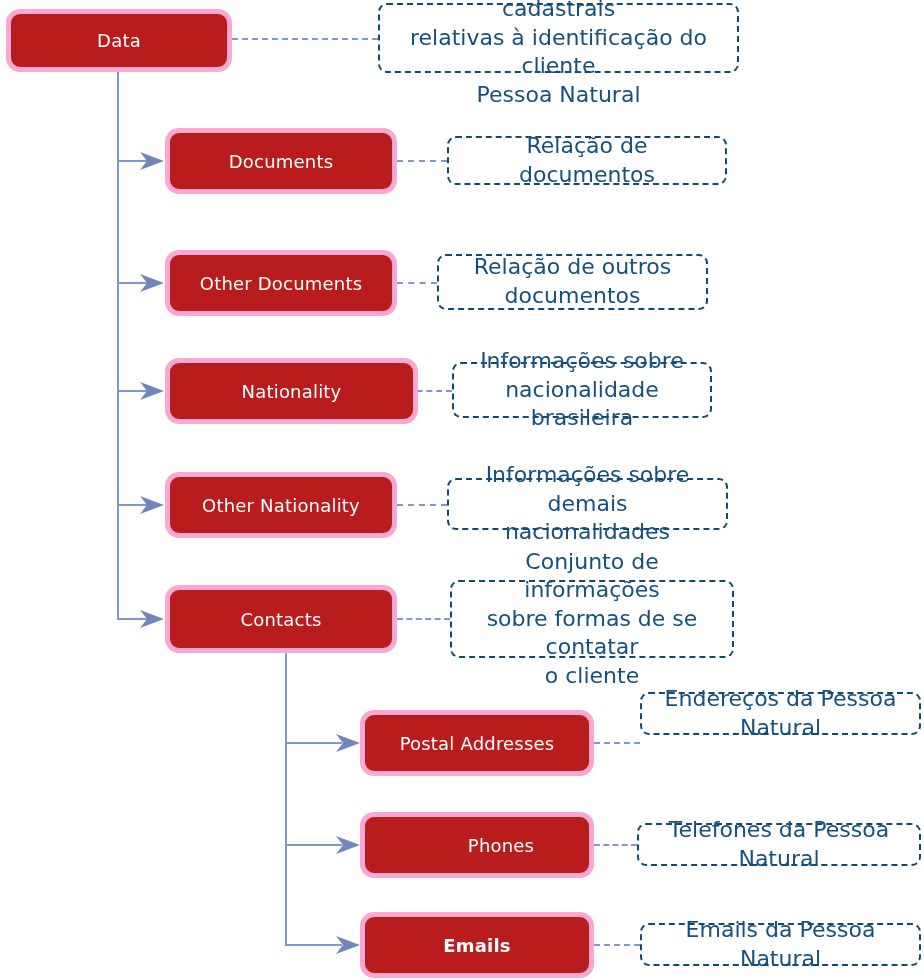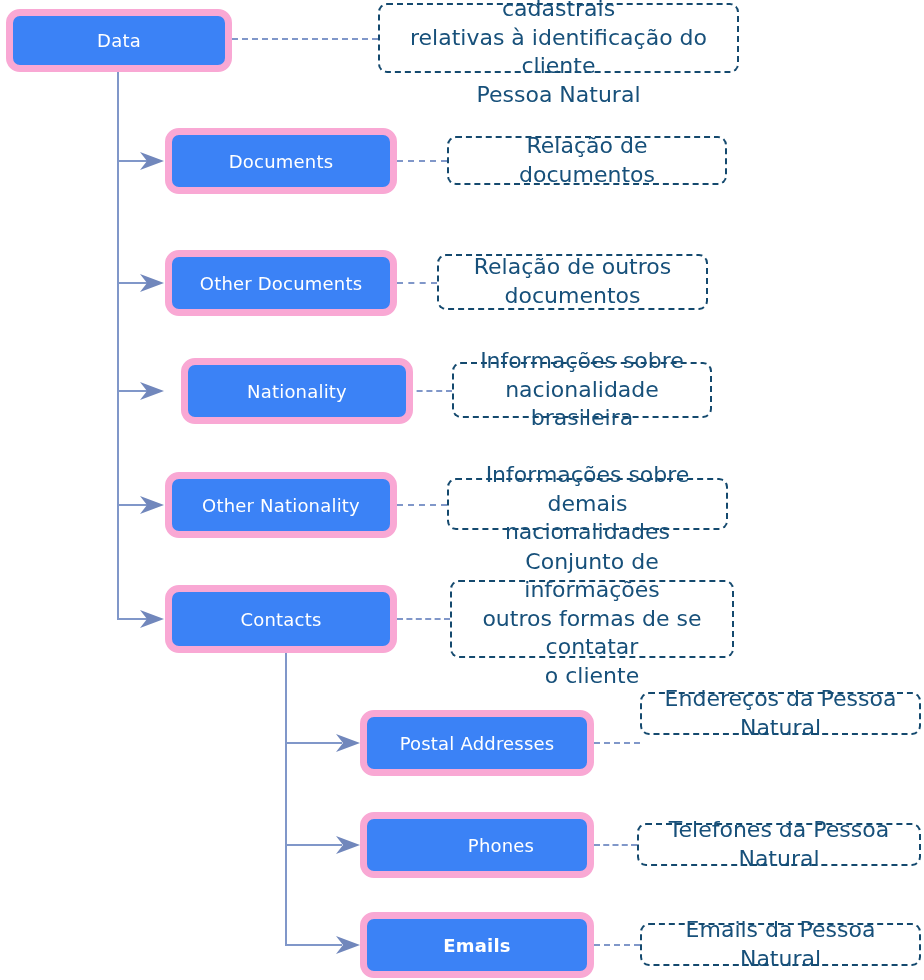--- a/index.html
+++ b/index.html
@@ -7,22 +7,22 @@
     position: relative;
     width: 924px;
     height: 980px;
     background: #ffffff;
     font-family: "DejaVu Sans", "Liberation Sans", sans-serif;
     overflow: hidden;
   }
   .node {
     position: absolute;
     box-sizing: border-box;
-    background: #3b82f6;
-    border: 7px solid #f9a8d4;
+    background: #b91c1c;
+    border: 5px solid #f9a8d4;
     border-radius: 14px;
     color: #ffffff;
     display: flex;
     align-items: center;
     justify-content: center;
     text-align: center;
     font-size: 18px;
     letter-spacing: 0.2px;
   }
   .note {
@@ -136,21 +136,21 @@
 
   <div class="node" style="left:6px; top:9px; width:226px; height:63px;">
     <span>Data</span>
   </div>
   <div class="node" style="left:165px; top:128px; width:232px; height:66px;">
     <span>Documents</span>
   </div>
   <div class="node" style="left:165px; top:250px; width:232px; height:66px;">
     <span>Other Documents</span>
   </div>
-  <div class="node" style="left:165px; top:358px; width:232px; height:66px;margin-left:16px;">
+  <div class="node" style="left:165px; top:358px; width:253px; height:66px;">
     <span>Nationality</span>
   </div>
   <div class="node" style="left:165px; top:472px; width:232px; height:66px;">
     <span>Other Nationality</span>
   </div>
   <div class="node" style="left:165px; top:585px; width:232px; height:68px;">
     <span>Contacts</span>
   </div>
   <div class="node" style="left:360px; top:710px; width:234px; height:66px;">
     <span>Postal Addresses</span>
@@ -177,21 +177,21 @@
   <div class="note" style="left:452px; top:362px; width:260px; height:56px;">
     <span>Informações sobre
 nacionalidade brasileira</span>
   </div>
   <div class="note" style="left:447px; top:478px; width:281px; height:52px;">
     <span>Informações sobre demais
 nacionalidades</span>
   </div>
   <div class="note" style="left:450px; top:580px; width:284px; height:78px;">
     <span>Conjunto de informações
-outros formas de se contatar
+sobre formas de se contatar
 o cliente</span>
   </div>
   <div class="note" style="left:640px; top:692px; width:281px; height:43px;">
     <span>Endereços da Pessoa Natural</span>
   </div>
   <div class="note" style="left:637px; top:823px; width:284px; height:43px;">
     <span>Telefones da Pessoa Natural</span>
   </div>
   <div class="note" style="left:640px; top:923px; width:281px; height:43px;">
     <span>Emails da Pessoa Natural</span>

